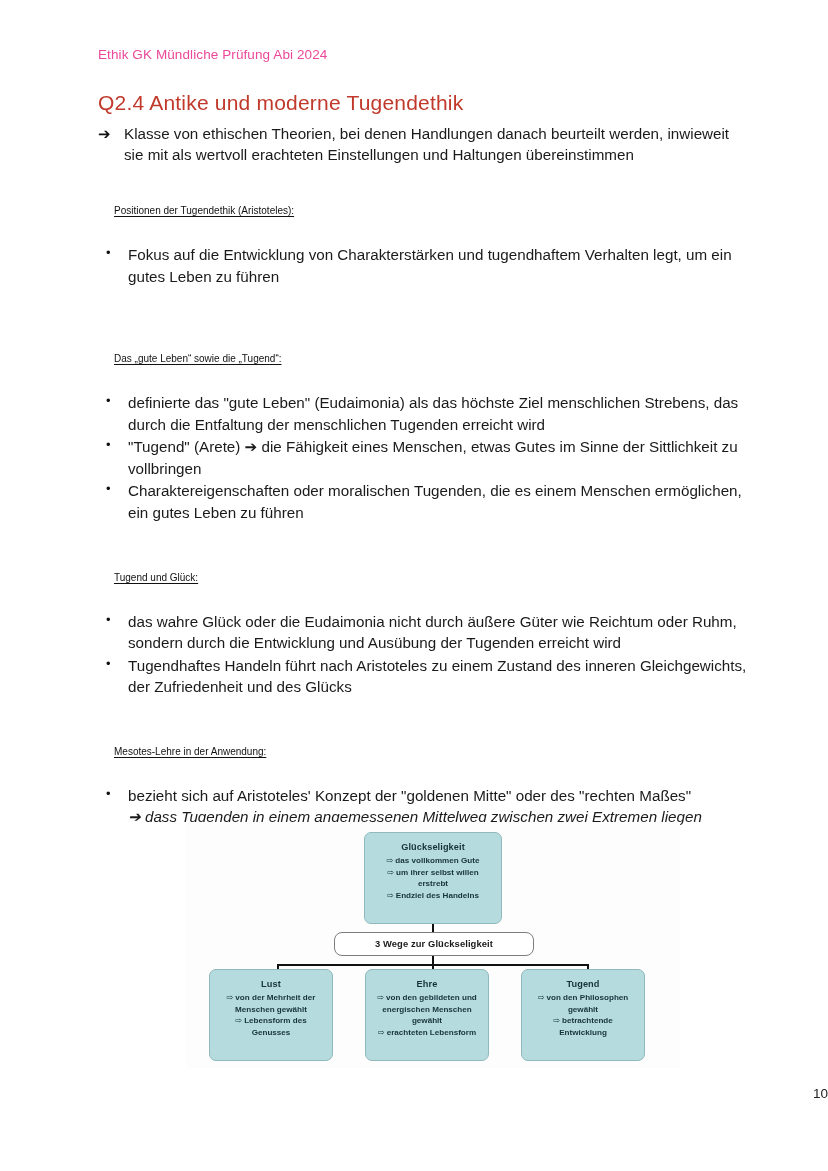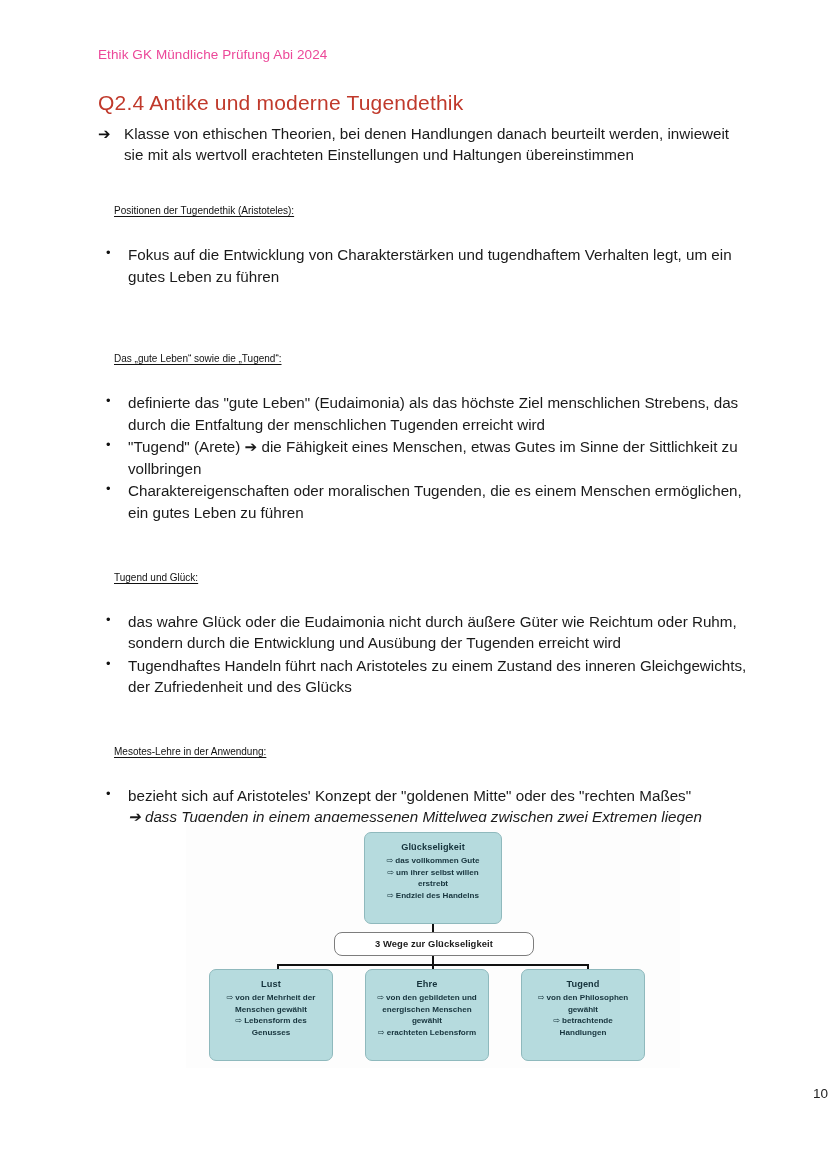--- a/index.html
+++ b/index.html
@@ -288,19 +288,19 @@
 
     <div class="node leaf" id="node-ehre">
       <span class="node-title">Ehre</span>
       <span class="node-line"><span class="ar">⇨</span><span>von den gebildeten und energischen Menschen gewählt</span></span>
       <span class="node-line"><span class="ar">⇨</span><span>erachteten Lebensform</span></span>
     </div>
 
     <div class="node leaf" id="node-tugend">
       <span class="node-title">Tugend</span>
       <span class="node-line"><span class="ar">⇨</span><span>von den Philosophen gewählt</span></span>
-      <span class="node-line"><span class="ar">⇨</span><span>betrachtende Handlungen</span></span>
+      <span class="node-line"><span class="ar">⇨</span><span>betrachtende Entwicklung</span></span>
     </div>
   </div>
 
   <div class="page-number">10</div>
 
 </div>
 
 </body></html>

